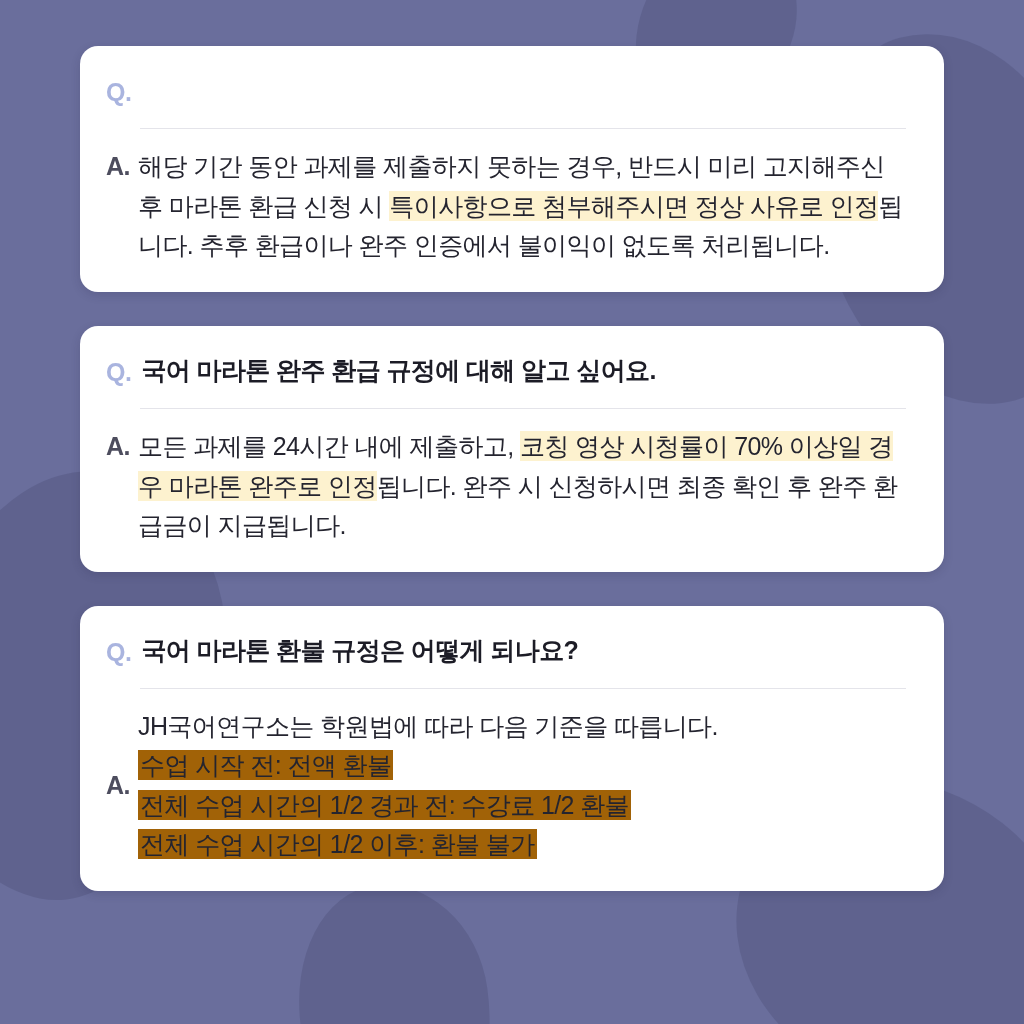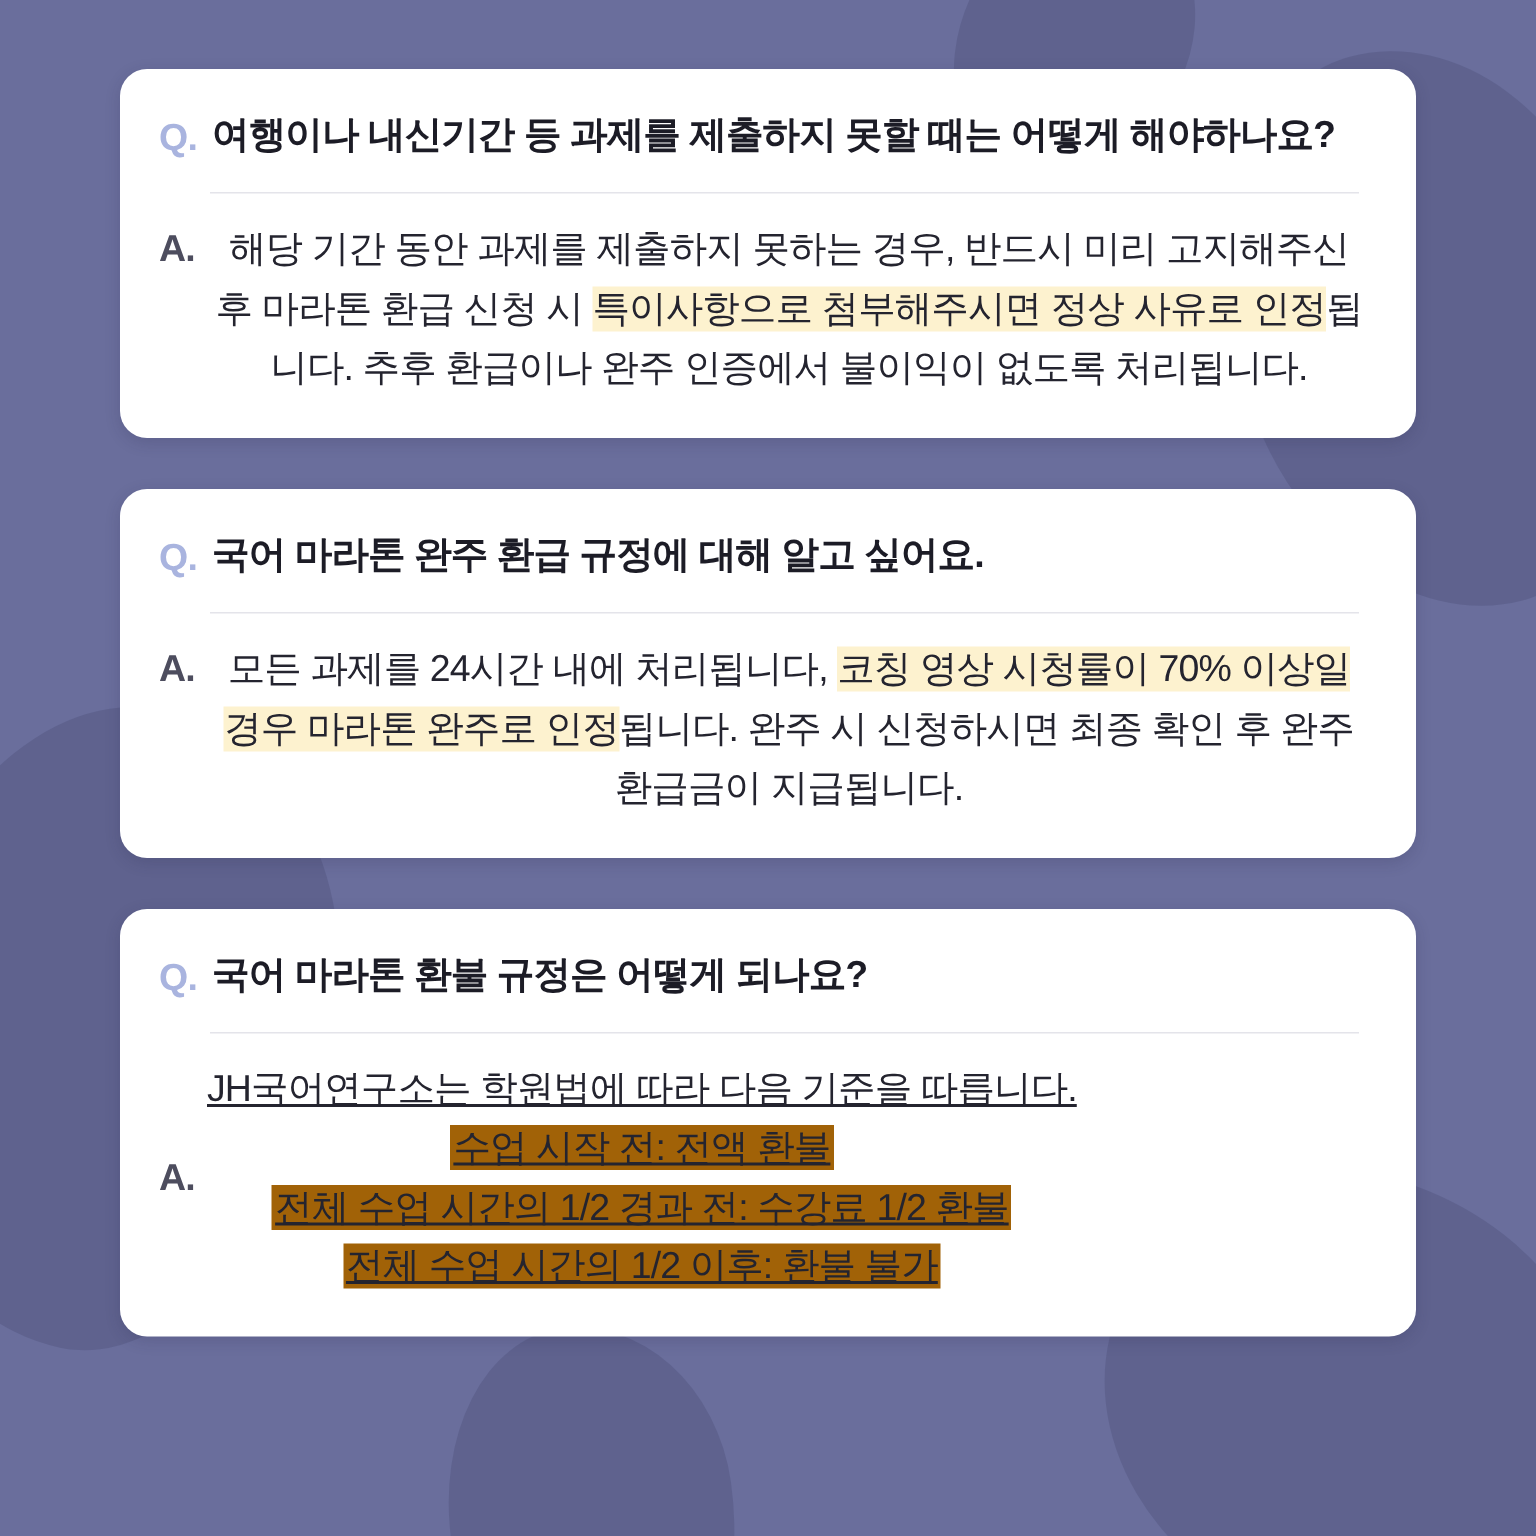--- a/index.html
+++ b/index.html
@@ -90,31 +90,29 @@
     letter-spacing: -0.5px;
   }
   .a-row.center .a-mark {
     align-self: center;
   }
   .a-text {
     font-size: 25px;
     color: #24242f;
     line-height: 1.58;
     letter-spacing: -0.6px;
-    text-align: center;
   }
   .hl {
     background: #fdf2cf;
     padding: 1px 0;
     box-decoration-break: clone;
     -webkit-box-decoration-break: clone;
   }
   .a-line {
     display: block;
-    text-decoration: underline;
   }
   .a-line .hl-block {
     background: #a16207;
     padding: 1px 2px;
   }
 </style>
 </head>
 <body>
 
 <div class="bg-layer">
@@ -123,41 +121,40 @@
   <div class="blob b3"></div>
   <div class="blob b4"></div>
   <div class="blob b5"></div>
 </div>
 
 <div class="page">
 
   <div class="card">
     <div class="q-row">
       <span class="q-mark">Q.</span>
-      <span class="q-text">여행이나 내신기간 등 과제를 제출하지 못할 때는 어떻게 해야하나요?</span>
     </div>
     <hr class="divider">
     <div class="a-row">
       <span class="a-mark">A.</span>
       <span class="a-text">
         <span>해당 기간 동안 과제를 제출하지 못하는 경우, 반드시 미리 고지해주신 후 마라톤 환급 신청 시 </span><span class="hl">특이사항으로 첨부해주시면 정상 사유로 인정</span><span>됩니다. 추후 환급이나 완주 인증에서 불이익이 없도록 처리됩니다.</span>
       </span>
     </div>
   </div>
 
   <div class="card">
     <div class="q-row">
       <span class="q-mark">Q.</span>
       <span class="q-text">국어 마라톤 완주 환급 규정에 대해 알고 싶어요.</span>
     </div>
     <hr class="divider">
     <div class="a-row">
       <span class="a-mark">A.</span>
       <span class="a-text">
-        <span>모든 과제를 24시간 내에 처리됩니다, </span><span class="hl">코칭 영상 시청률이 70% 이상일 경우 마라톤 완주로 인정</span><span>됩니다. 완주 시 신청하시면 최종 확인 후 완주 환급금이 지급됩니다.</span>
+        <span>모든 과제를 24시간 내에 제출하고, </span><span class="hl">코칭 영상 시청률이 70% 이상일 경우 마라톤 완주로 인정</span><span>됩니다. 완주 시 신청하시면 최종 확인 후 완주 환급금이 지급됩니다.</span>
       </span>
     </div>
   </div>
 
   <div class="card">
     <div class="q-row">
       <span class="q-mark">Q.</span>
       <span class="q-text">국어 마라톤 환불 규정은 어떻게 되나요?</span>
     </div>
     <hr class="divider">

